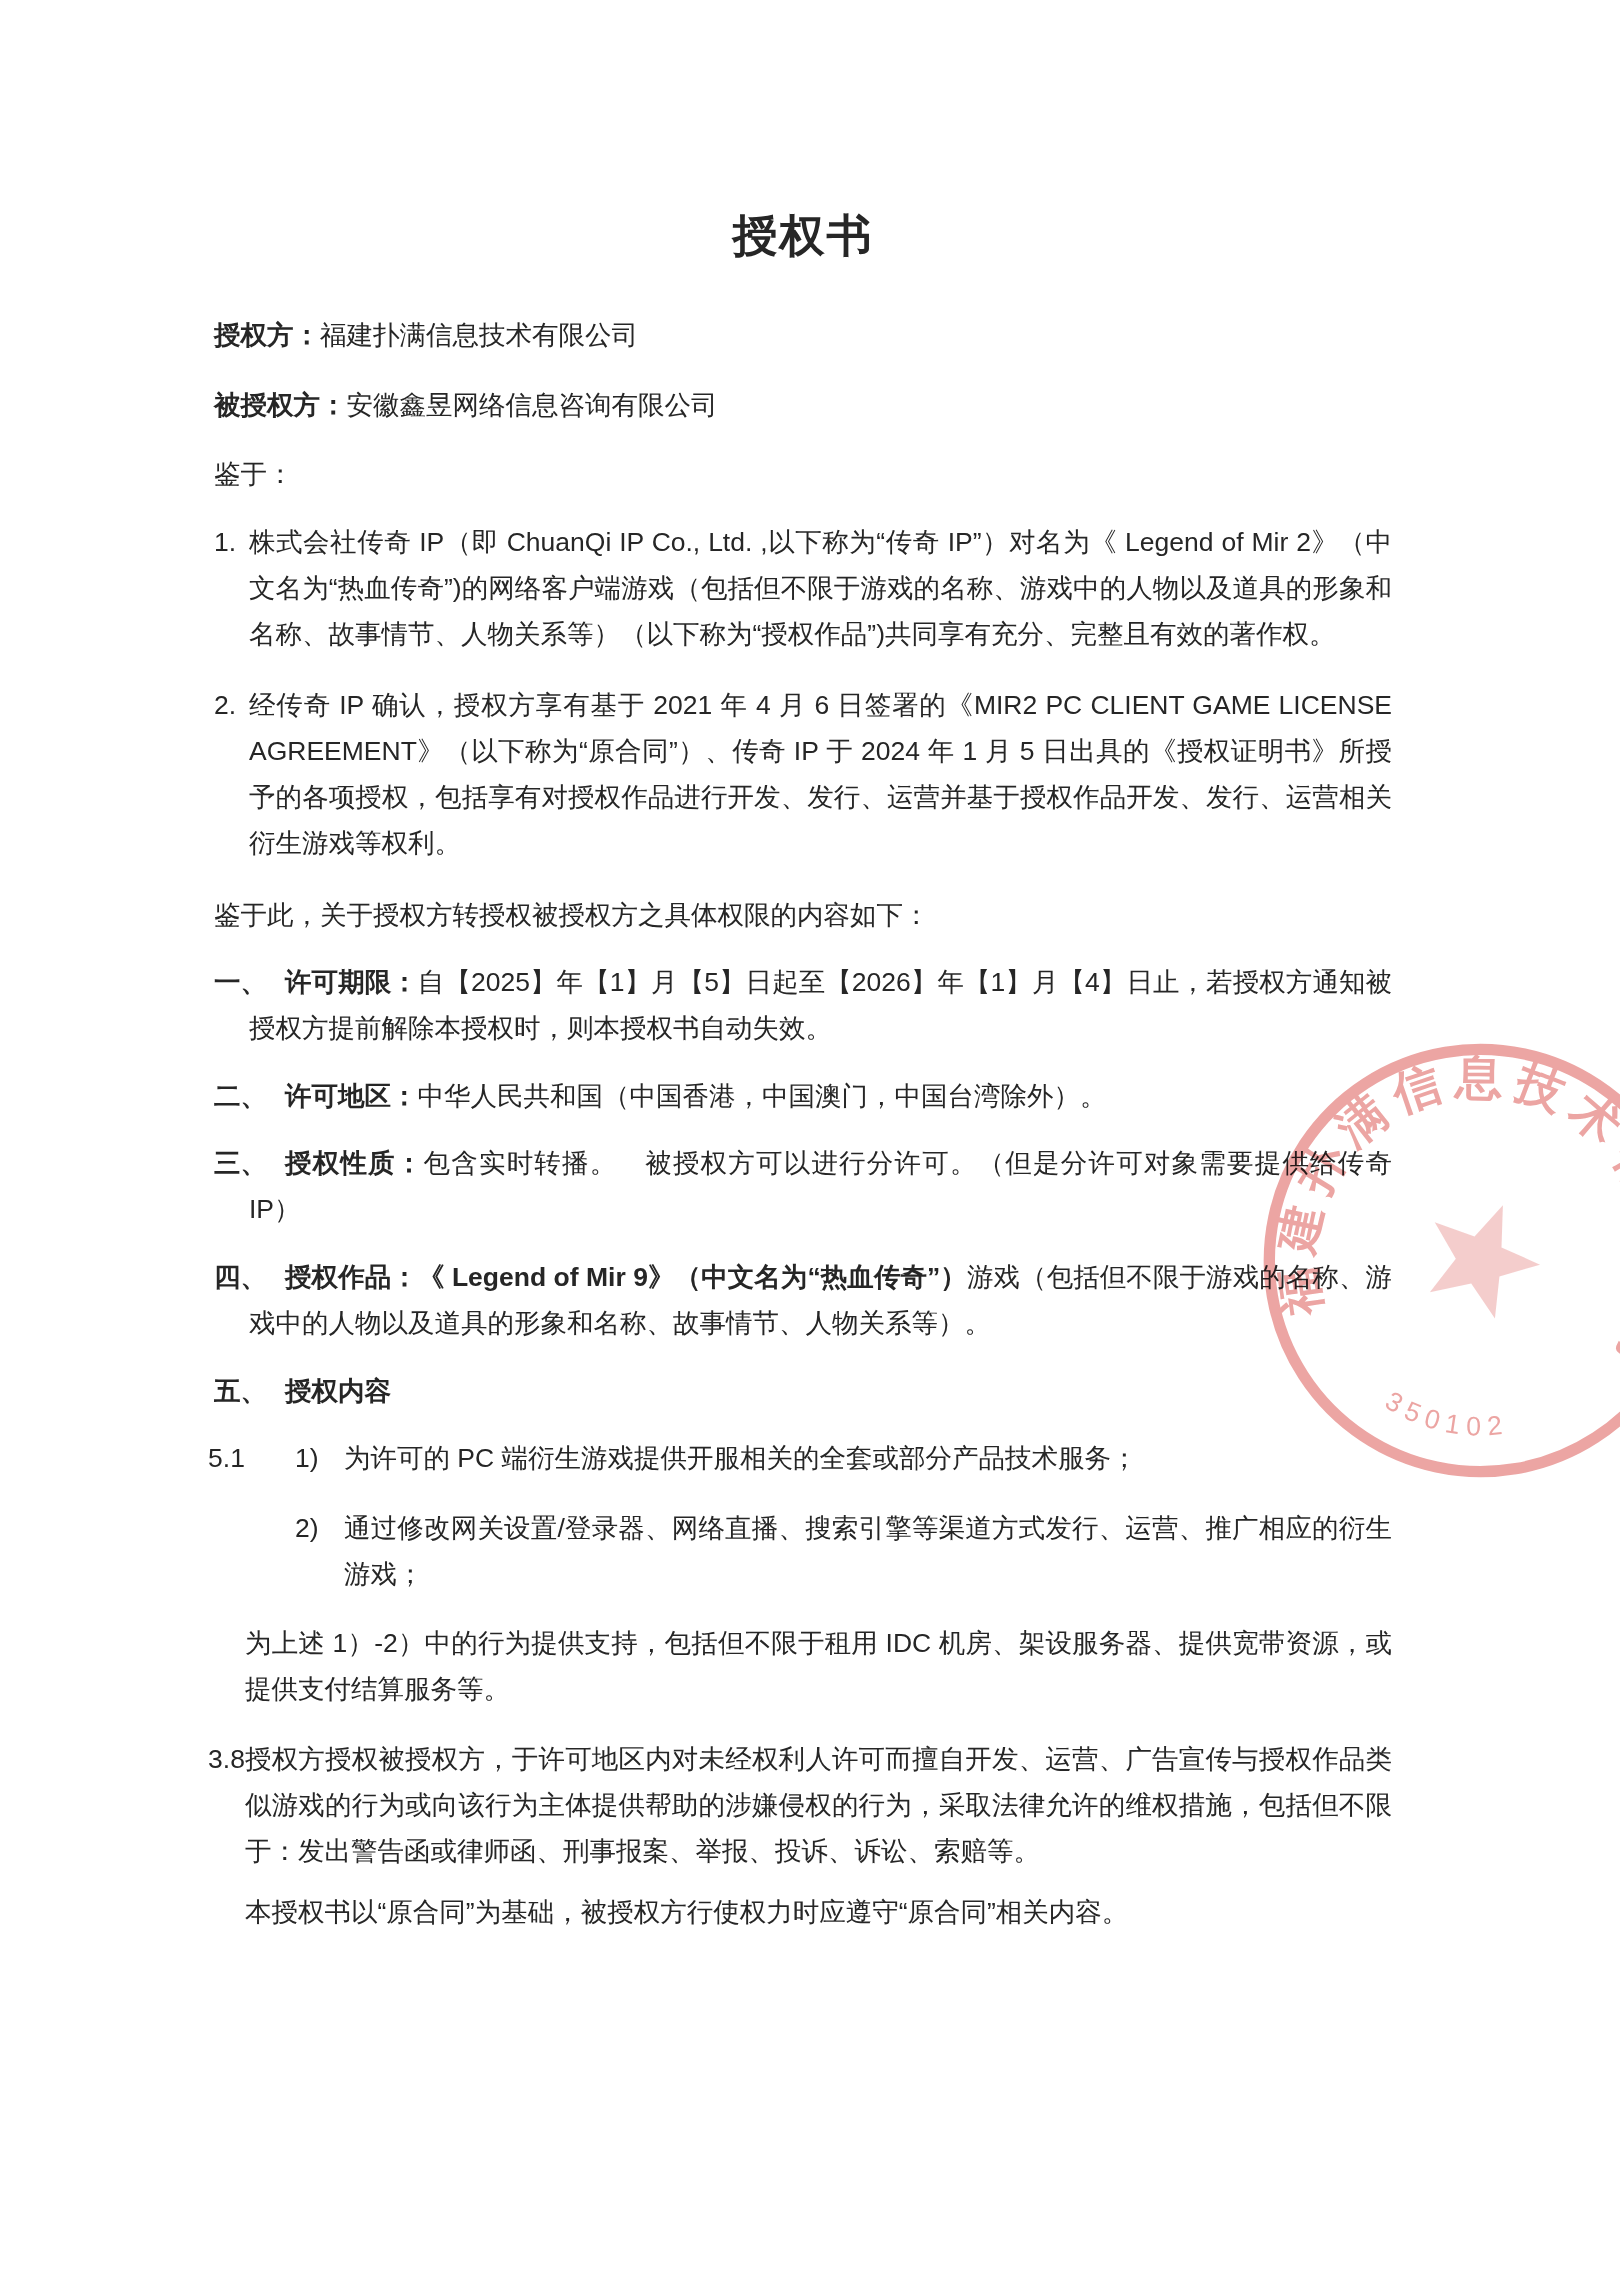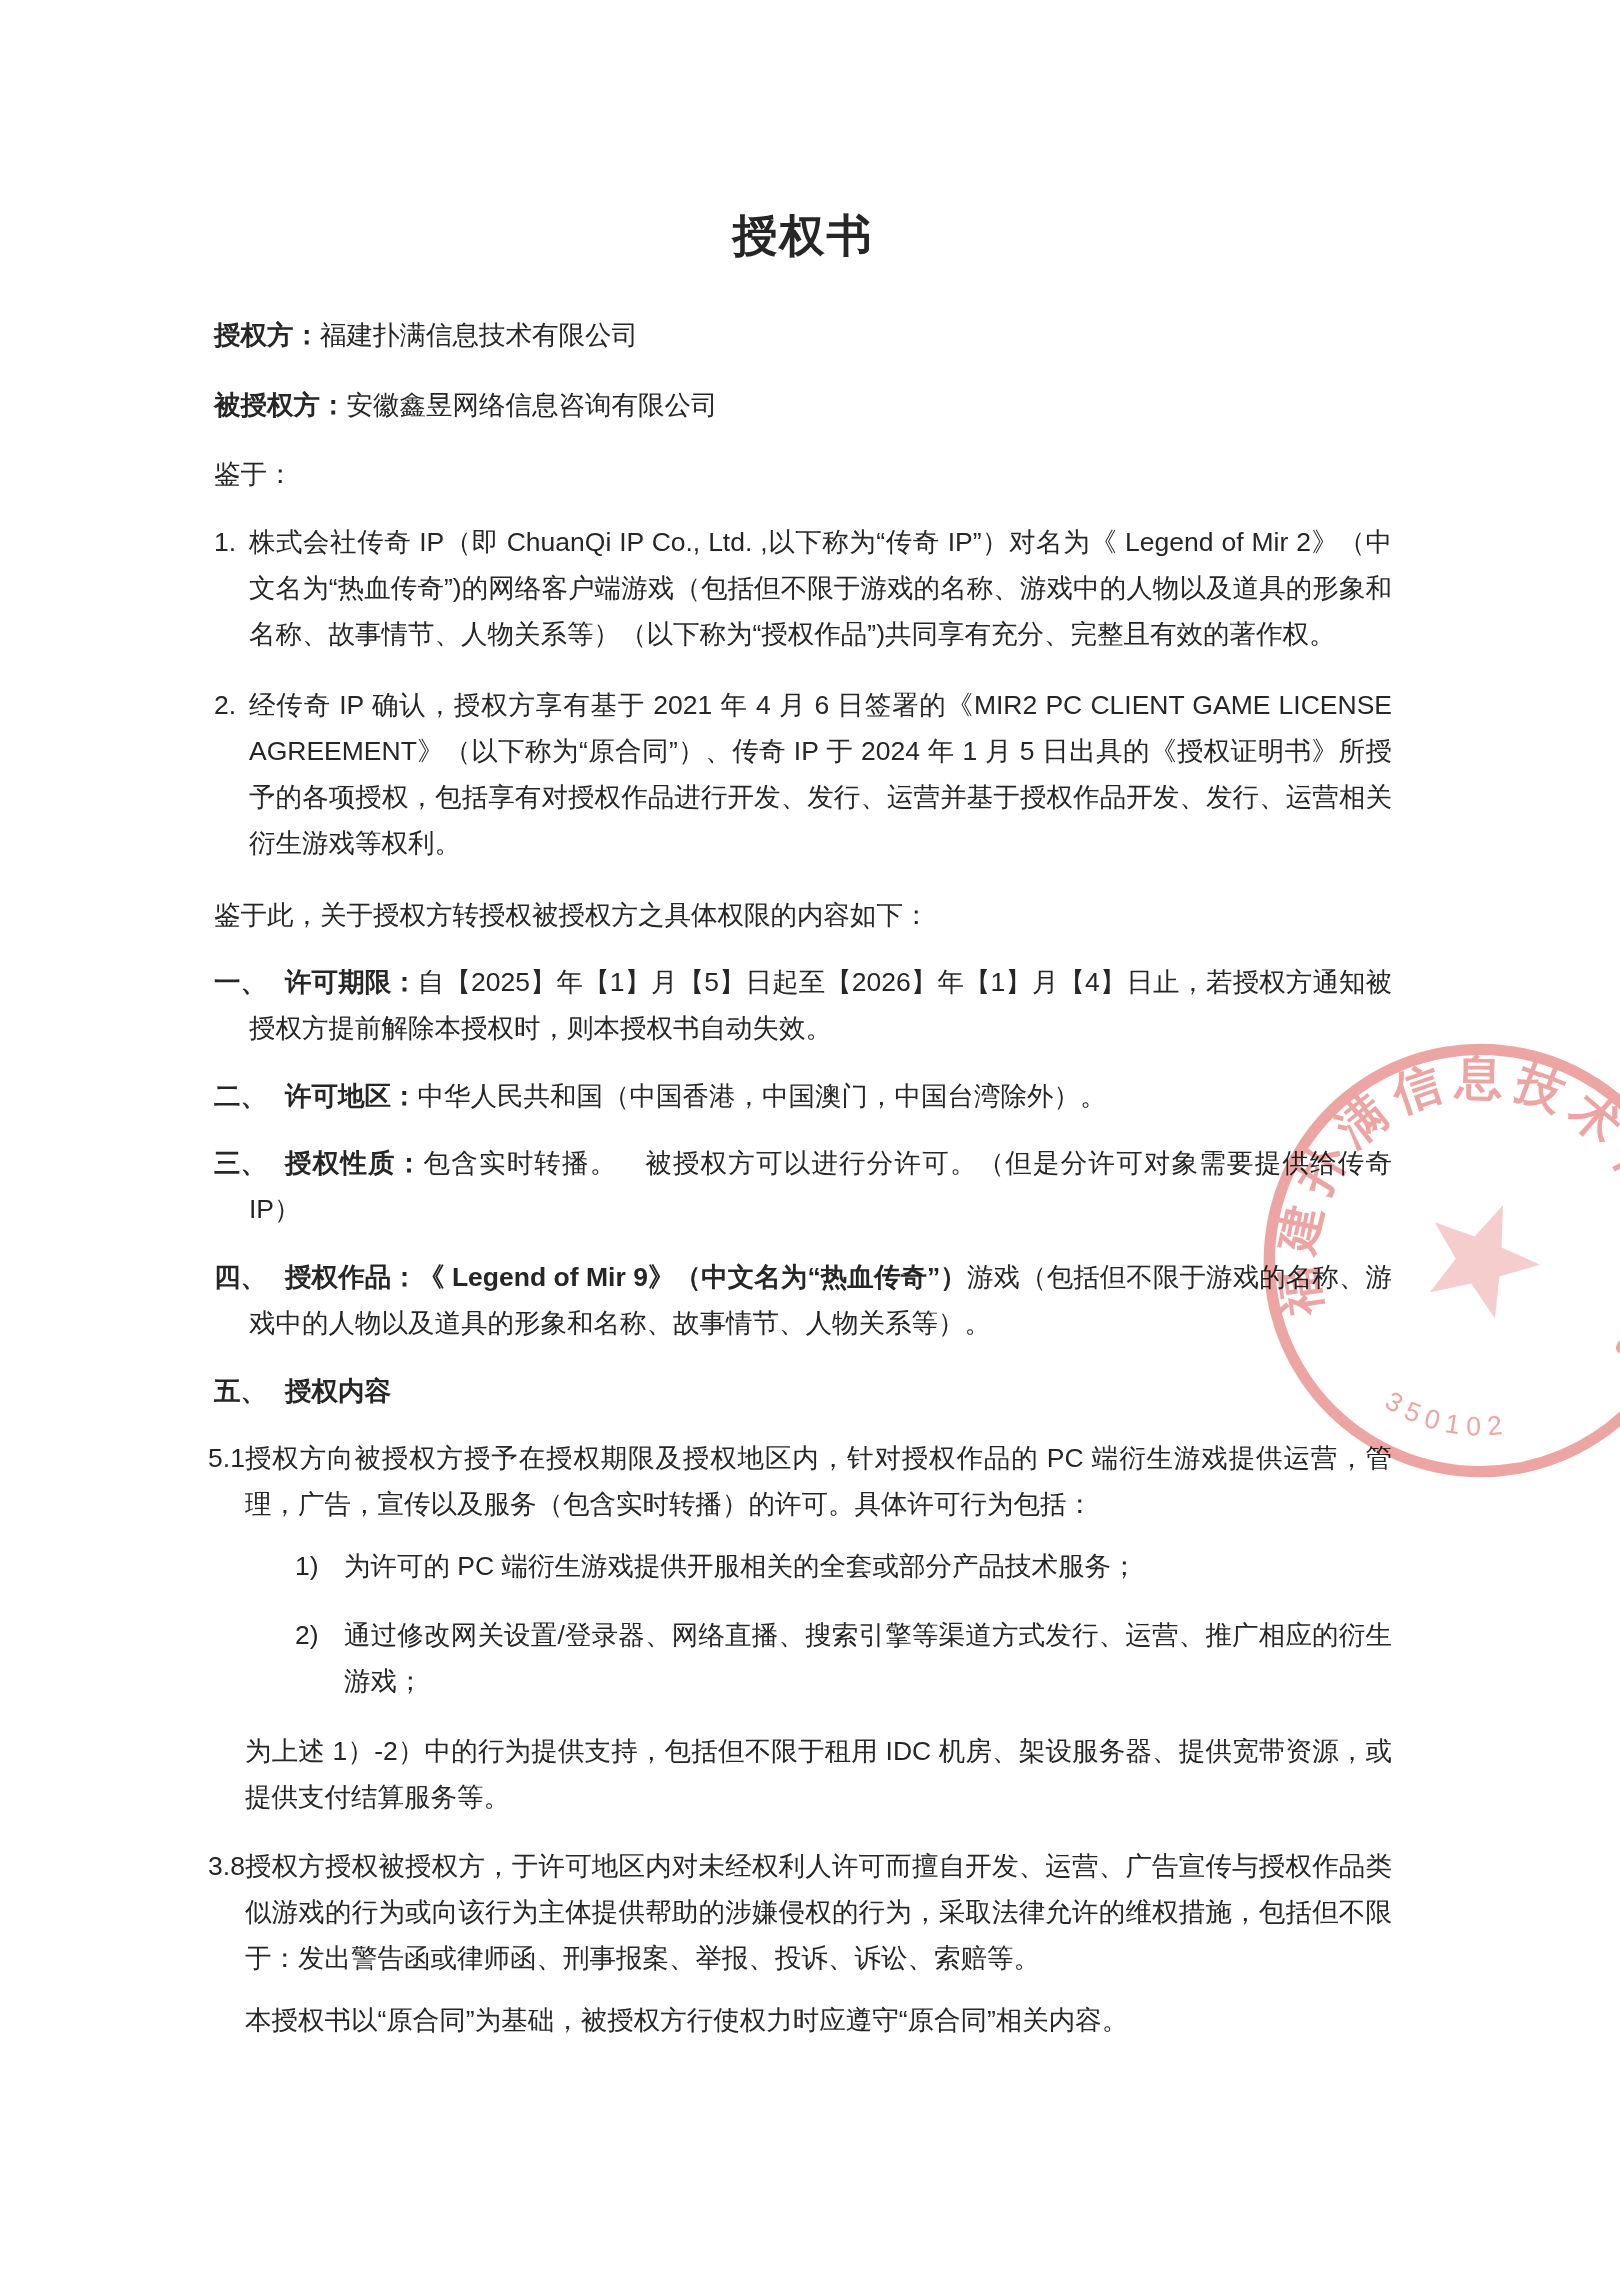--- a/index.html
+++ b/index.html
@@ -96,21 +96,20 @@
       <span class="lbl">授权作品：</span><span class="bold">《 Legend of Mir 9》（中文名为“热血传奇”）</span><span>游戏（包括但不限于游戏的名称、游戏中的人物以及道具的形象和名称、故事情节、人物关系等）。</span>
     </div>
 
     <div class="sec">
       <span class="num">五、</span>
       <span class="lbl">授权内容</span>
     </div>
 
     <div class="clause">
       <span class="num">5.1</span>
-      <span>授权方向被授权方授予在授权期限及授权地区内，针对授权作品的 PC 端衍生游戏提供运营，管理，广告，宣传以及服务（包含实时转播）的许可。具体许可行为包括：</span>
     </div>
 
     <div class="subitem">
       <span class="num">1)</span>
       <span>为许可的 PC 端衍生游戏提供开服相关的全套或部分产品技术服务；</span>
     </div>
 
     <div class="subitem">
       <span class="num">2)</span>
       <span>通过修改网关设置/登录器、网络直播、搜索引擎等渠道方式发行、运营、推广相应的衍生游戏；</span>

